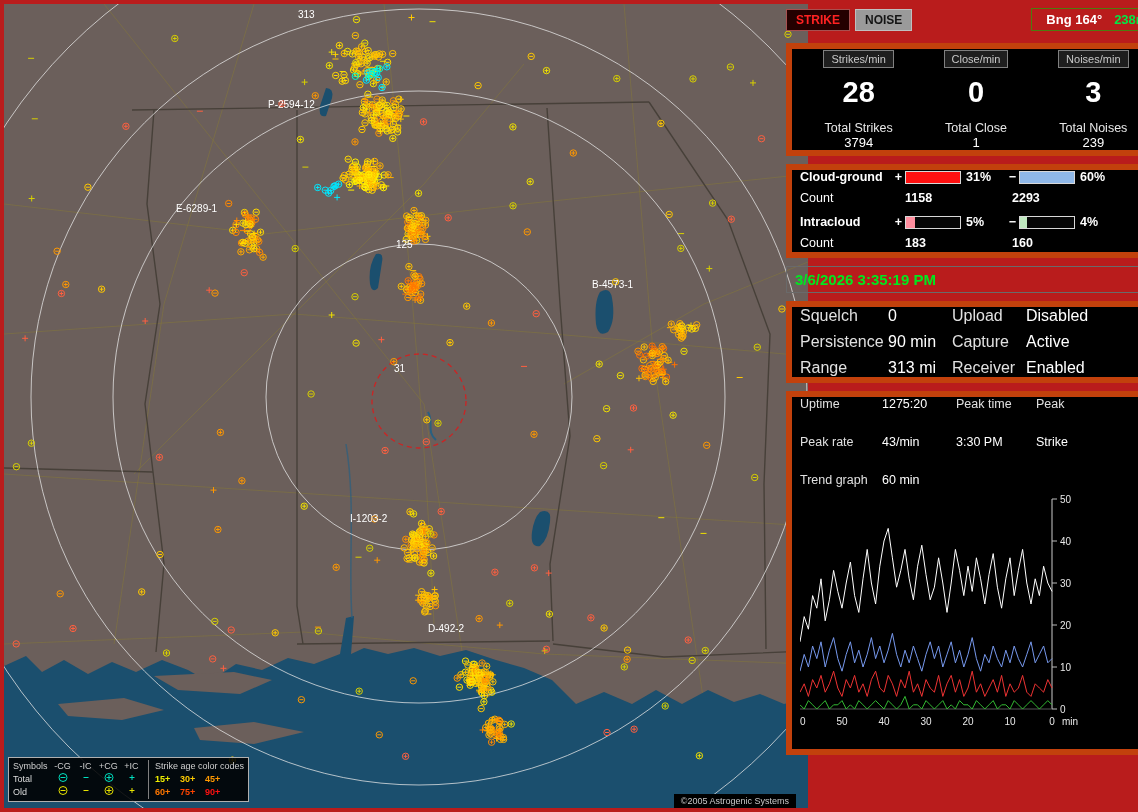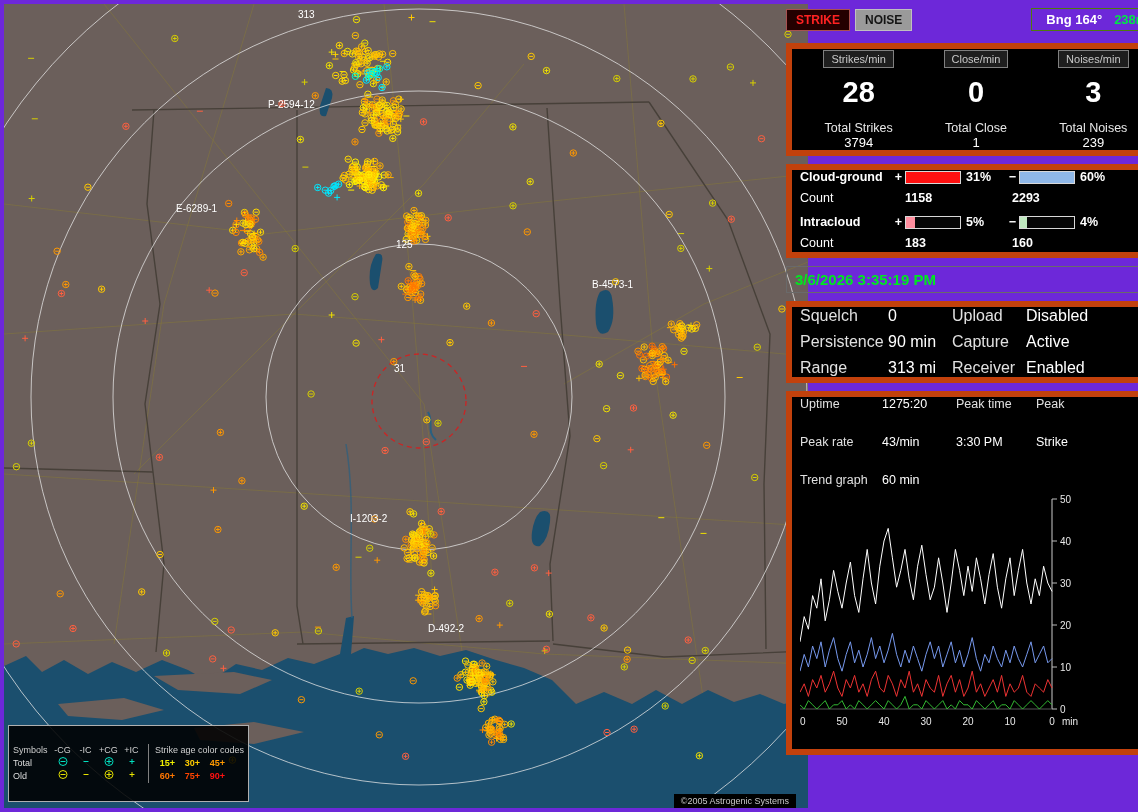--- a/index.html
+++ b/index.html
@@ -1,28 +1,28 @@
 <!DOCTYPE html>
 <html><head>
 <meta charset="utf-8">
 <style>
   html,body{margin:0;padding:0;background:#000;}
   body{width:1138px;height:812px;overflow:hidden;font-family:"Liberation Sans",sans-serif;color:#fff;}
-  .app{position:relative;width:1138px;height:812px;background:#6d28d9;}
+  .app{position:relative;width:1138px;height:812px;background:#b91c1c;}
   
   .map-wrap{position:absolute;left:4px;top:4px;width:804px;height:804px;background:#6b5f5b;overflow:hidden;}
   .map-wrap svg.mapsvg{display:block;}
-  .legend{position:absolute;left:4px;bottom:6px;display:flex;background:rgba(0,0,0,.88);border:1px solid #b0b0b0;font-size:9px;color:#ddd;line-height:13px;padding:18px 4px;}
+  .legend{position:absolute;left:4px;bottom:6px;display:flex;background:rgba(0,0,0,.88);border:1px solid #b0b0b0;font-size:9px;color:#ddd;line-height:13px;padding:2px 4px;}
   .lg-left{padding-right:5px;border-right:1px solid #808080;}
   .lg-right{padding-left:6px;}
   .lg-row{display:flex;align-items:center;height:13px;white-space:nowrap;}
   .lg-c0{width:38px;}
   .lg-c{width:23px;text-align:center;display:inline-block;}
   .lg-head{color:#cfcfcf;}
-  .ages span{width:25px;display:inline-block;font-weight:bold;text-align:center;}
+  .ages span{width:25px;display:inline-block;font-weight:bold;}
   .copyright{position:absolute;right:12px;bottom:0;background:#000;color:#c8c8c8;font-size:9px;padding:2px 7px;}
   
   .panel{position:absolute;left:786px;top:8px;width:380px;}
   .topbar{display:flex;align-items:center;margin-bottom:12px;gap:5px;}
   .btn{font-family:"Liberation Sans",sans-serif;font-size:12px;font-weight:bold;padding:3px 9px;cursor:pointer;}
   .btn-strike{background:#240000;border:1px solid #a85050;color:#ff2222;}
   .btn-noise{background:#9a9a9a;border:1px solid #c0c0c0;color:#141414;}
   .bng-box{margin-left:auto;border:1px solid #4d7c0f;padding:3px 14px;display:flex;gap:12px;font-weight:bold;font-size:13px;align-items:center;}
   .green{color:#00e846;}
   .dim{color:#9a9a9a;}

